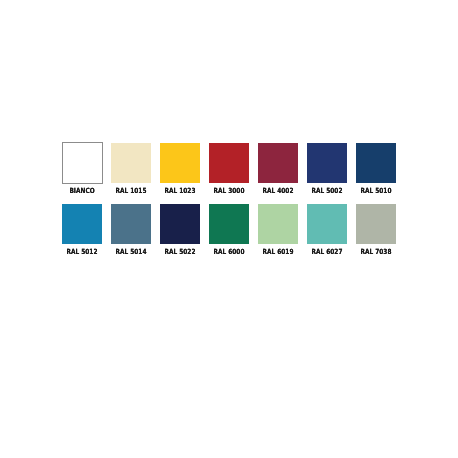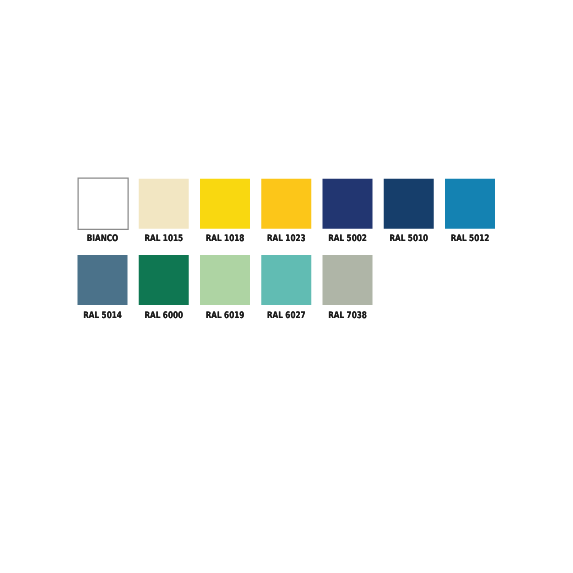--- a/index.html
+++ b/index.html
@@ -41,42 +41,50 @@
   <div class="swatch-grid">
       <div class="swatch-cell">
         <div class="swatch-chip bordered" style="background-color: rgb(255, 255, 255); border-color: rgb(140, 140, 140);"></div>
         <div class="swatch-label">BIANCO</div>
       </div>
       <div class="swatch-cell">
         <div class="swatch-chip" style="background-color: rgb(242, 230, 194);"></div>
         <div class="swatch-label">RAL 1015</div>
       </div>
       <div class="swatch-cell">
-        <div class="swatch-chip" style="background-color: rgb(249, 216, 16);"></div>
-        <div class="swatch-label">RAL 1018</div>
+        <div class="swatch-chip" style="background-color: rgb(252, 198, 25);"></div>
+        <div class="swatch-label">RAL 1023</div>
       </div>
       <div class="swatch-cell">
-        <div class="swatch-chip" style="background-color: rgb(252, 198, 25);"></div>
-        <div class="swatch-label">RAL 1023</div>
+        <div class="swatch-chip" style="background-color: rgb(179, 33, 39);"></div>
+        <div class="swatch-label">RAL 3000</div>
+      </div>
+      <div class="swatch-cell">
+        <div class="swatch-chip" style="background-color: rgb(141, 37, 62);"></div>
+        <div class="swatch-label">RAL 4002</div>
       </div>
       <div class="swatch-cell">
         <div class="swatch-chip" style="background-color: rgb(34, 54, 113);"></div>
         <div class="swatch-label">RAL 5002</div>
       </div>
       <div class="swatch-cell">
         <div class="swatch-chip" style="background-color: rgb(22, 62, 107);"></div>
         <div class="swatch-label">RAL 5010</div>
       </div>
       <div class="swatch-cell">
         <div class="swatch-chip" style="background-color: rgb(20, 130, 178);"></div>
         <div class="swatch-label">RAL 5012</div>
       </div>
       <div class="swatch-cell">
         <div class="swatch-chip" style="background-color: rgb(75, 114, 138);"></div>
         <div class="swatch-label">RAL 5014</div>
+      </div>
+      <div class="swatch-cell">
+        <div class="swatch-chip" style="background-color: rgb(24, 32, 74);"></div>
+        <div class="swatch-label">RAL 5022</div>
       </div>
       <div class="swatch-cell">
         <div class="swatch-chip" style="background-color: rgb(15, 119, 82);"></div>
         <div class="swatch-label">RAL 6000</div>
       </div>
       <div class="swatch-cell">
         <div class="swatch-chip" style="background-color: rgb(174, 212, 163);"></div>
         <div class="swatch-label">RAL 6019</div>
       </div>
       <div class="swatch-cell">

